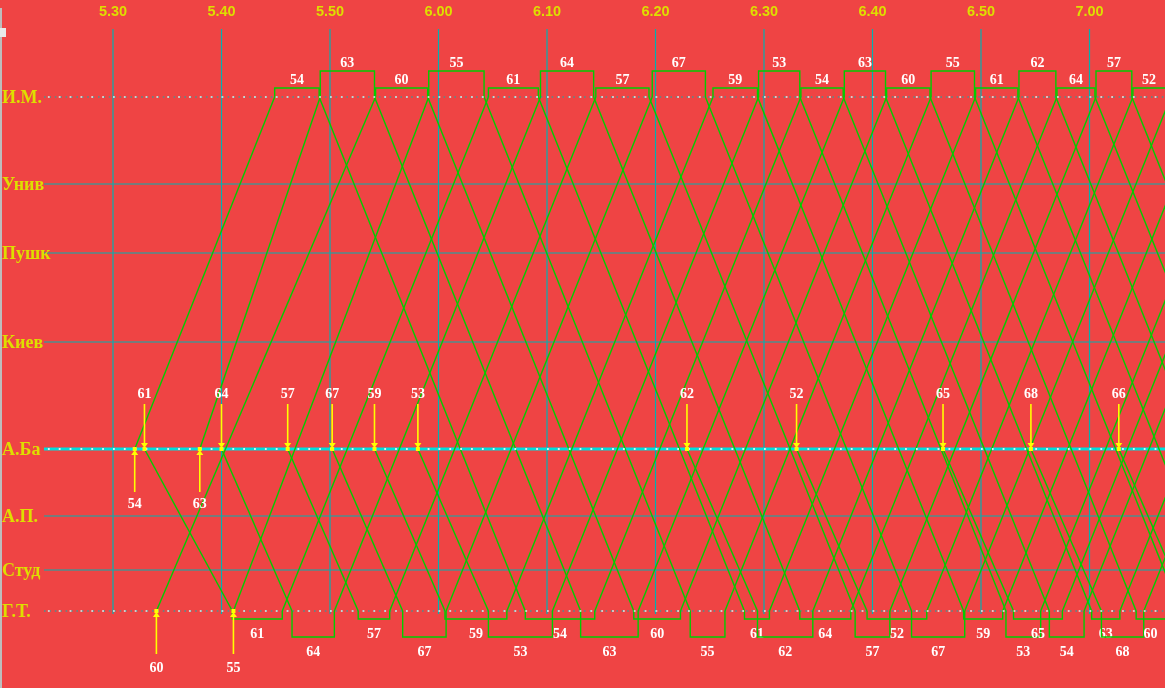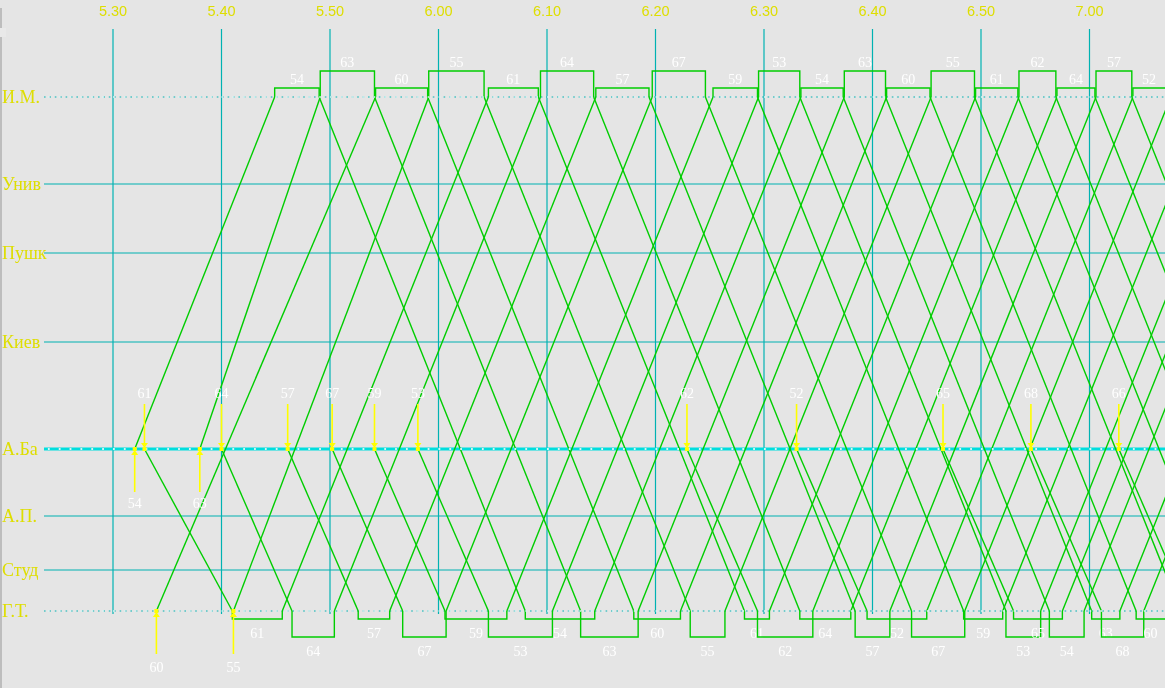--- a/index.html
+++ b/index.html
@@ -1,18 +1,18 @@
 <!DOCTYPE html>
 <html><head>
 <meta charset="utf-8">
 <style>
   html,body{margin:0;padding:0;background:#000;}
   body{width:1165px;height:688px;overflow:hidden;position:relative;
        font-family:"Liberation Serif", serif;}
-  .screen{position:absolute;inset:0;background:#e5e5e5;}
+  .screen{position:absolute;inset:0;background:#ef4444;font-weight:bold;}
   .win-border{position:absolute;left:0;top:8px;bottom:0;width:2px;background:#bdbdbd;}
   .win-border-notch{position:absolute;left:0;top:28px;width:6px;height:9px;background:#e9e9e9;}
   svg{position:absolute;left:0;top:0;}
   text{user-select:none;}
 </style>
 </head>
 <body>
 
 <div class="screen">
   <div class="win-border"></div>

